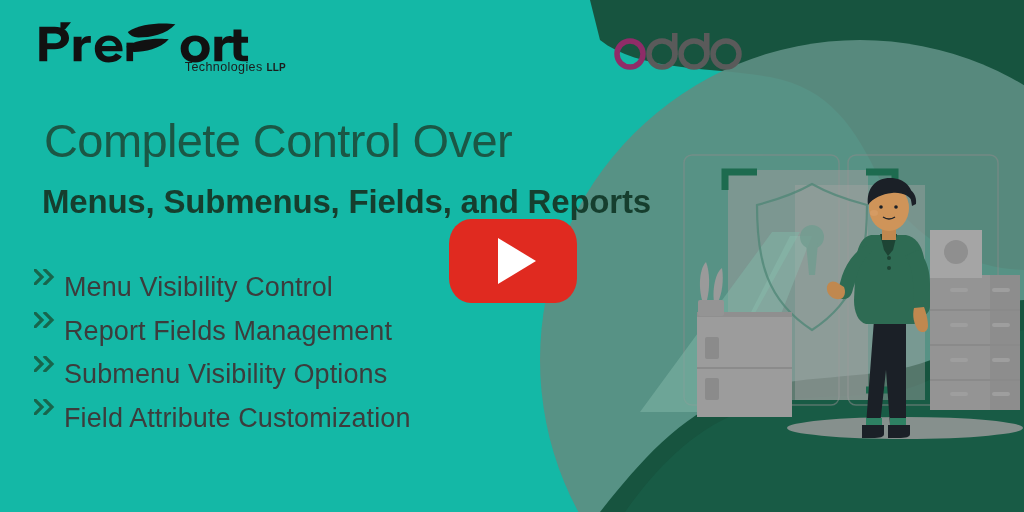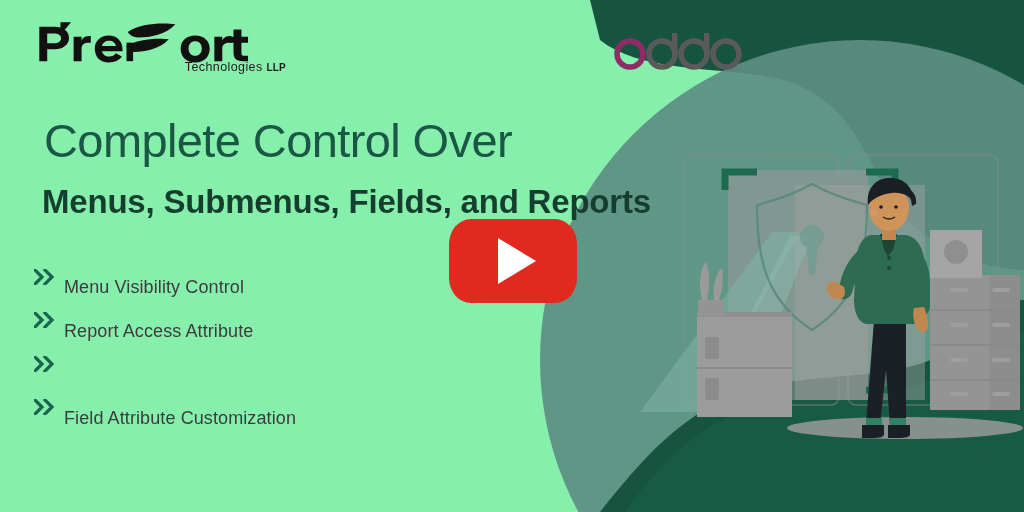--- a/index.html
+++ b/index.html
@@ -3,21 +3,21 @@
 <meta charset="utf-8">
 <style>
   * { margin:0; padding:0; box-sizing:border-box; }
   html, body {
     width:1024px; height:512px; overflow:hidden;
     font-family:"Liberation Sans", sans-serif;
     background:#828282;
   }
   #stage {
     position:relative; width:1024px; height:512px;
-    background:#86efac; overflow:hidden;
+    background:#14b8a6; overflow:hidden;
   }
   #bg-svg, #art-svg {
     position:absolute; inset:0; width:1024px; height:512px;
   }
   #art-svg { pointer-events:none; }
 
   
   #logo-block { position:absolute; left:34px; top:20px; width:260px; height:62px; }
   #logo-mark-svg { display:block; width:218px; height:44px; }
   #logo-sub {
@@ -45,21 +45,21 @@
 
   
   #bullets { position:absolute; left:34px; top:255px; width:430px; }
   .bullet-row {
     display:flex; align-items:center;
     height:43.5px;
   }
   .bullet-ico { width:30px; flex:0 0 30px; line-height:0; }
   .bullet-ico svg { display:block; }
   .bullet-text {
-    font-size:18px; color:#3c3c3c; letter-spacing:.1px;
+    font-size:27px; color:#3c3c3c; letter-spacing:.1px;
     white-space:nowrap;
     margin-top:22px;
   }
 
   
   #play-button {
     position:absolute; left:449px; top:219px;
     width:128px; height:84px;
     background:#e02a20; border-radius:22px/25px;
     display:flex; align-items:center; justify-content:center;
@@ -274,30 +274,31 @@
       <span class="bullet-text">Menu Visibility Control</span>
     </div>
 
     <div class="bullet-row">
       <span class="bullet-ico">
         <svg width="22" height="16" viewBox="0 0 22 16">
           <path d="M1,1 L8,8 L1,15" fill="none" stroke="#18654c" stroke-width="3.2" stroke-linecap="square"></path>
           <path d="M11,1 L18,8 L11,15" fill="none" stroke="#18654c" stroke-width="3.2" stroke-linecap="square"></path>
         </svg>
       </span>
-      <span class="bullet-text">Report Access Attribute</span>
+      <span class="bullet-text">Report Fields Management</span>
     </div>
 
     <div class="bullet-row">
       <span class="bullet-ico">
         <svg width="22" height="16" viewBox="0 0 22 16">
           <path d="M1,1 L8,8 L1,15" fill="none" stroke="#18654c" stroke-width="3.2" stroke-linecap="square"></path>
           <path d="M11,1 L18,8 L11,15" fill="none" stroke="#18654c" stroke-width="3.2" stroke-linecap="square"></path>
         </svg>
       </span>
+      <span class="bullet-text">Submenu Visibility Options</span>
     </div>
 
     <div class="bullet-row">
       <span class="bullet-ico">
         <svg width="22" height="16" viewBox="0 0 22 16">
           <path d="M1,1 L8,8 L1,15" fill="none" stroke="#18654c" stroke-width="3.2" stroke-linecap="square"></path>
           <path d="M11,1 L18,8 L11,15" fill="none" stroke="#18654c" stroke-width="3.2" stroke-linecap="square"></path>
         </svg>
       </span>
       <span class="bullet-text">Field Attribute Customization</span>

